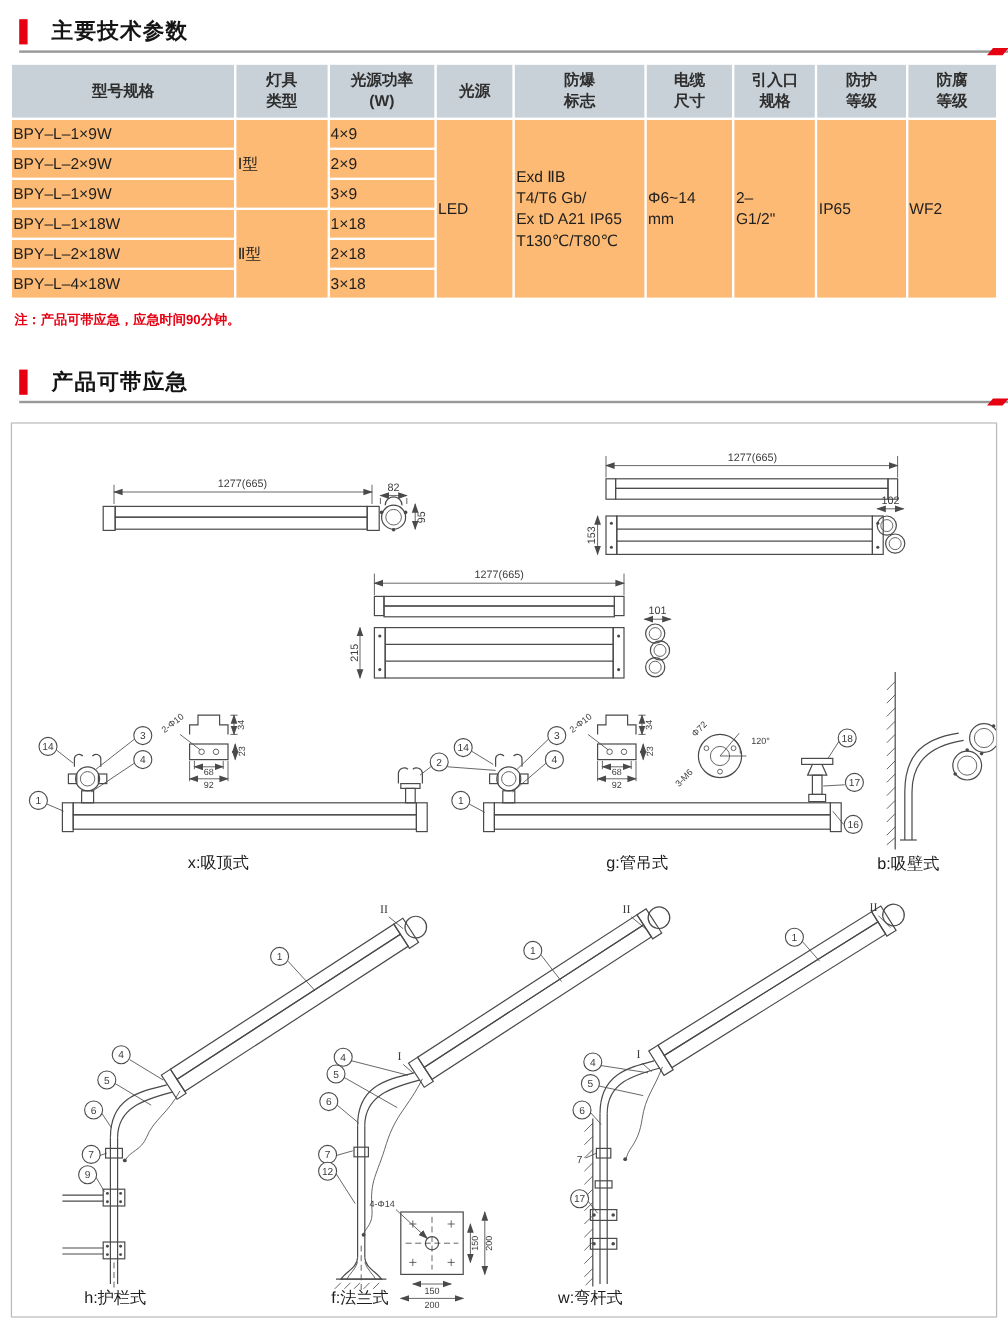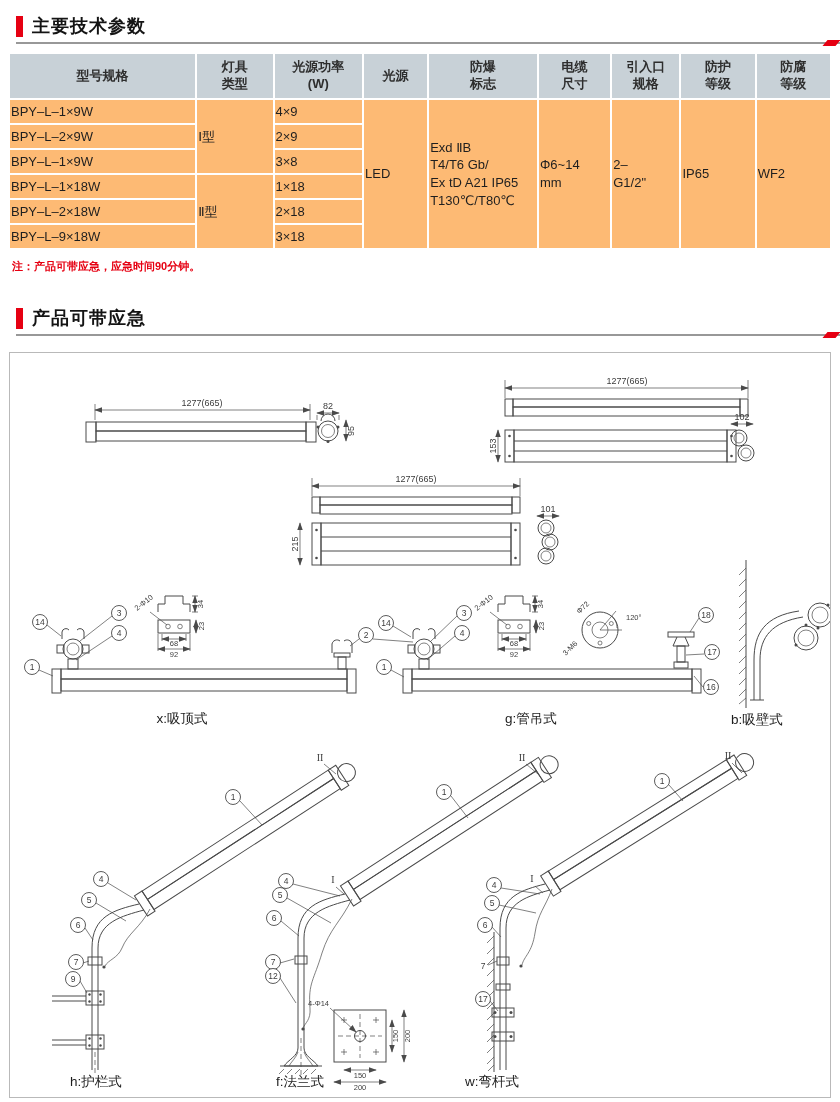--- a/index.html
+++ b/index.html
@@ -1,18 +1,18 @@
 <!DOCTYPE html>
 <html><head>
 <meta charset="utf-8">
 <style>
 :root{--red:#e60012;--ink:#4a4a4a;}
 *{box-sizing:border-box}
 body{width:840px;height:1102px;margin:0;background:#fff;font-family:"Liberation Sans","DejaVu Sans",sans-serif;position:relative;overflow:hidden}
-.sec{display:flex;align-items:center;gap:9px;margin:14px 0 0 16px}
+.sec{display:flex;align-items:center;gap:20px;margin:14px 0 0 16px}
 .sec .bar{width:7px;height:21px;background:var(--red)}
 .sec .t{font-size:18px;font-weight:bold;color:#141414;letter-spacing:1px}
 .divider{height:2px;background:#989898;margin:4px 0 0 16px;position:relative}
 .divider i{position:absolute;right:2px;top:-2px;width:13px;height:6px;background:var(--red);transform:skewX(-40deg)}
 .sec2{margin-top:32px}
 table{border-collapse:separate;border-spacing:2px;margin:8px 0 0 8px;width:824px;table-layout:fixed}
 th{background:#c8d1d7;font-size:13px;font-weight:600;color:#2e2e2e;height:44px;text-align:center;vertical-align:middle;white-space:pre-line;line-height:1.3}
 td{background:#fdba74;font-size:13px;color:#1f1f1f;height:23px;text-align:left;vertical-align:middle;white-space:pre-line;line-height:1.35}
 .note{color:var(--red);font-size:11px;font-weight:bold;margin:9px 0 0 12px}
 .box{margin:16px 0 0 9px;width:822px;height:746px;border:1px solid #b9b9b9;background:#fff}
@@ -88,33 +88,33 @@
 G1/2"</td>
       <td rowspan="6">IP65</td>
       <td rowspan="6">WF2</td>
     </tr>
     <tr>
       <td>BPY–L–2×9W</td>
       <td>2×9</td>
     </tr>
     <tr>
       <td>BPY–L–1×9W</td>
-      <td>3×8</td>
+      <td>3×9</td>
     </tr>
     <tr>
       <td>BPY–L–1×18W</td>
       <td rowspan="3">Ⅱ型</td>
       <td>1×18</td>
     </tr>
     <tr>
       <td>BPY–L–2×18W</td>
       <td>2×18</td>
     </tr>
     <tr>
-      <td>BPY–L–9×18W</td>
+      <td>BPY–L–4×18W</td>
       <td>3×18</td>
     </tr>
   </tbody>
 </table>
 
 <div class="note">注：产品可带应急，应急时间90分钟。</div>
 
 <div class="sec sec2">
   <span class="bar"></span>
   <span class="t">产品可带应急</span>

